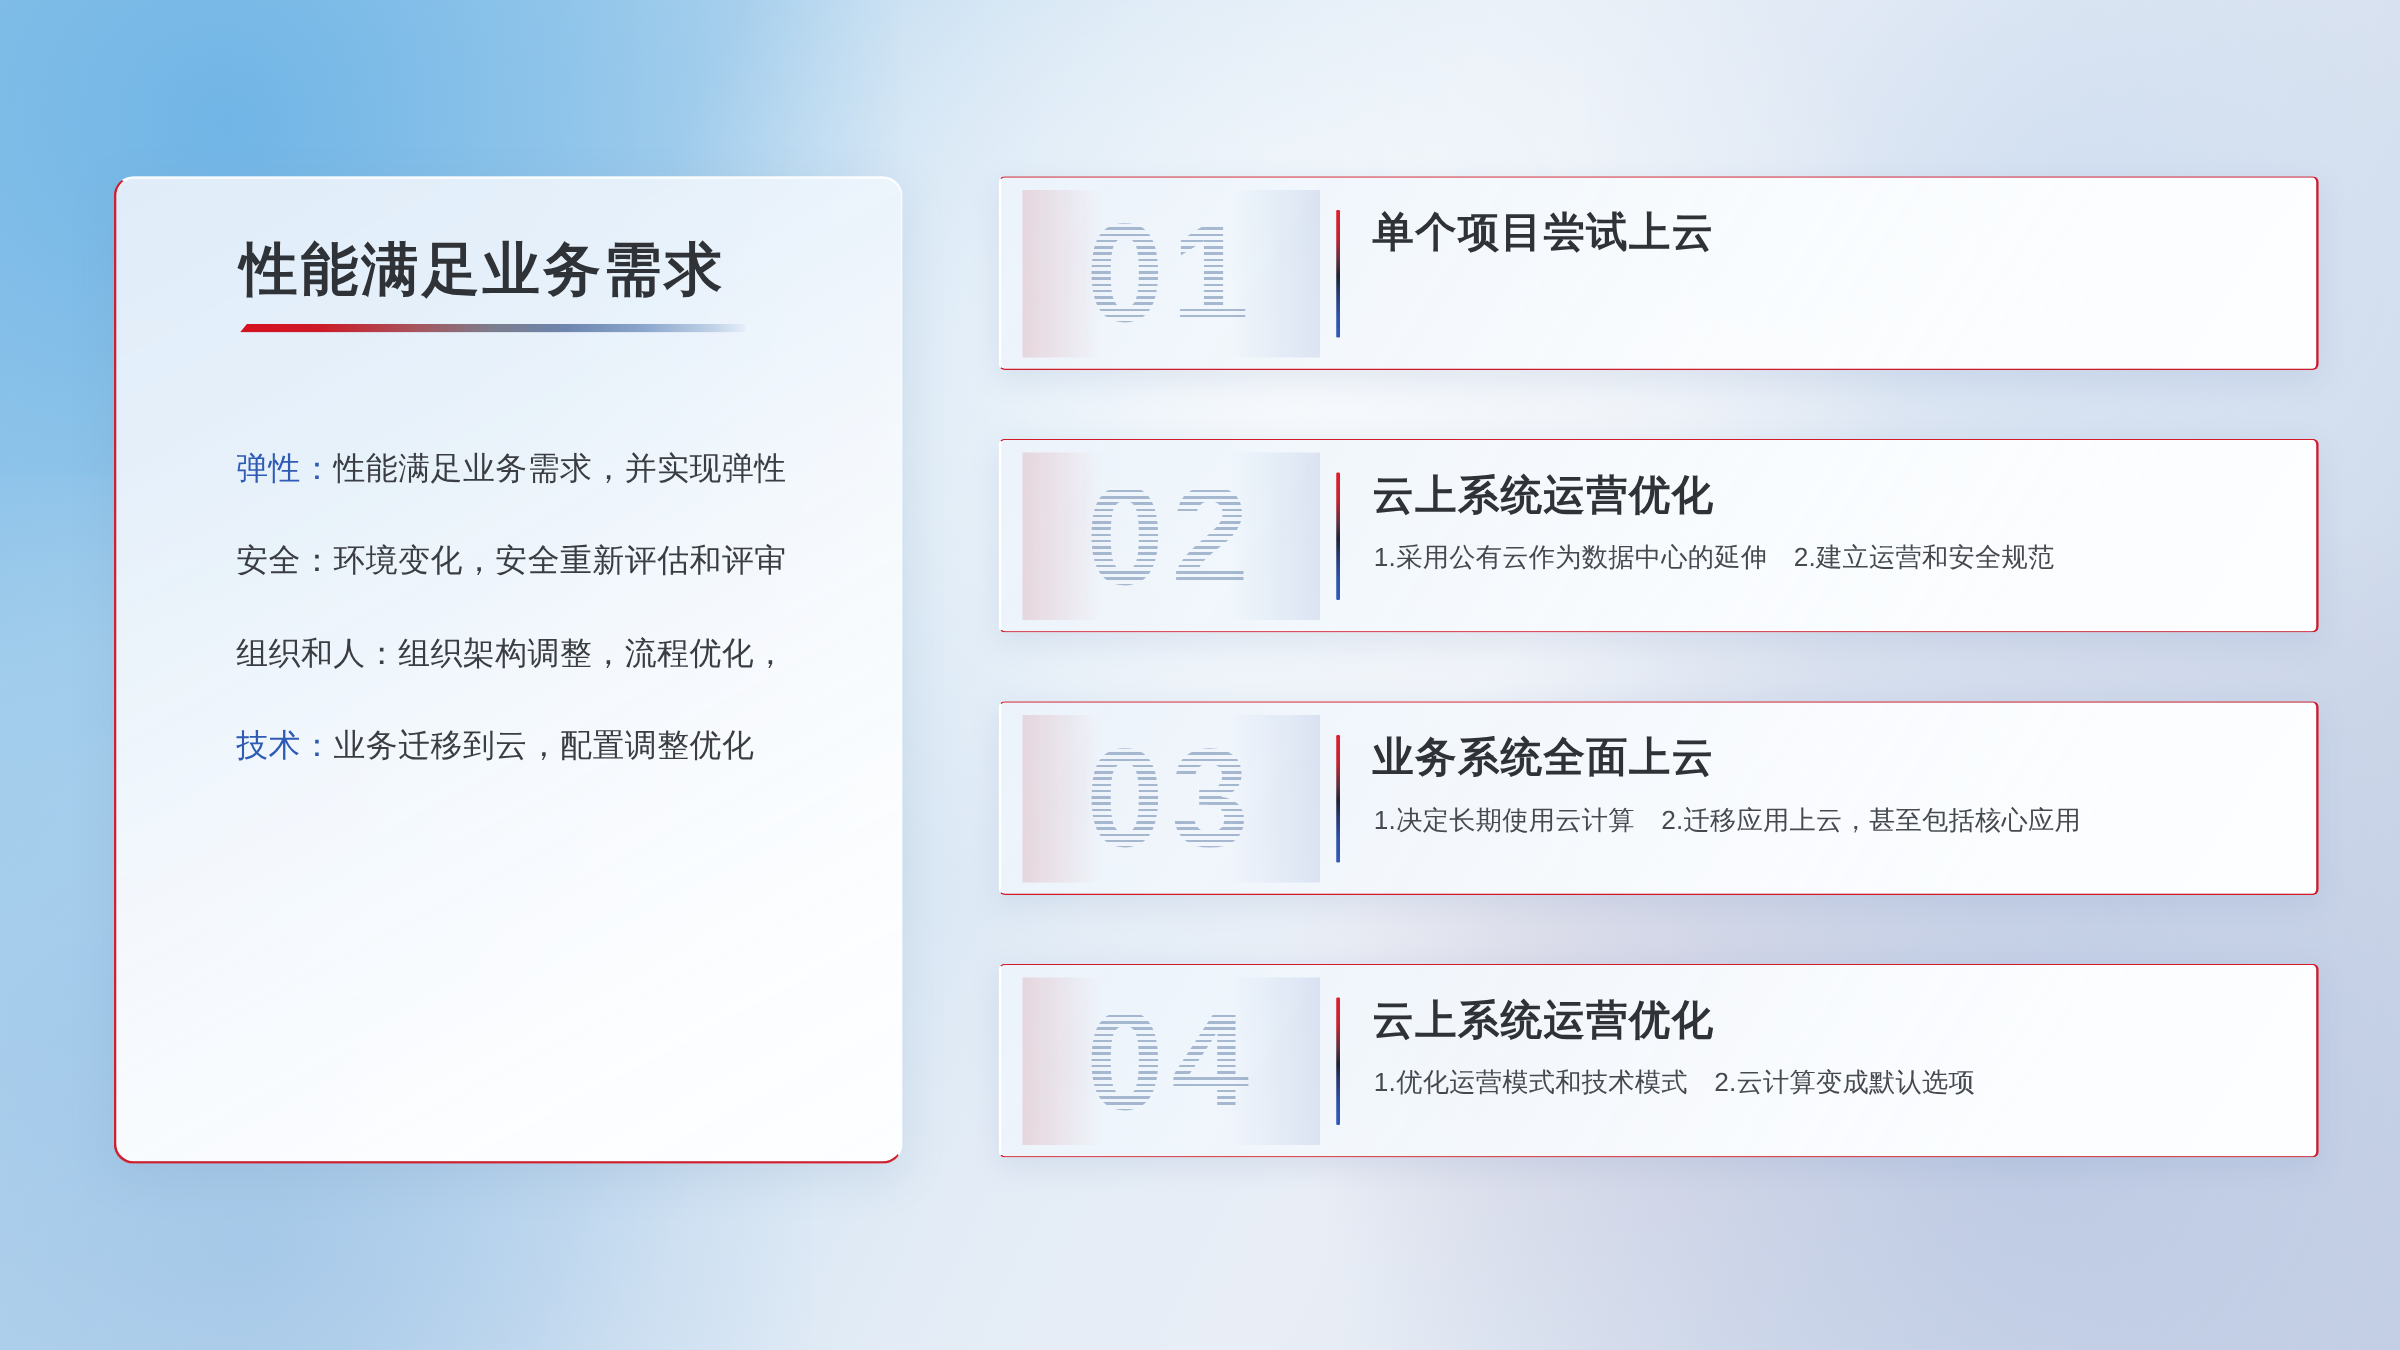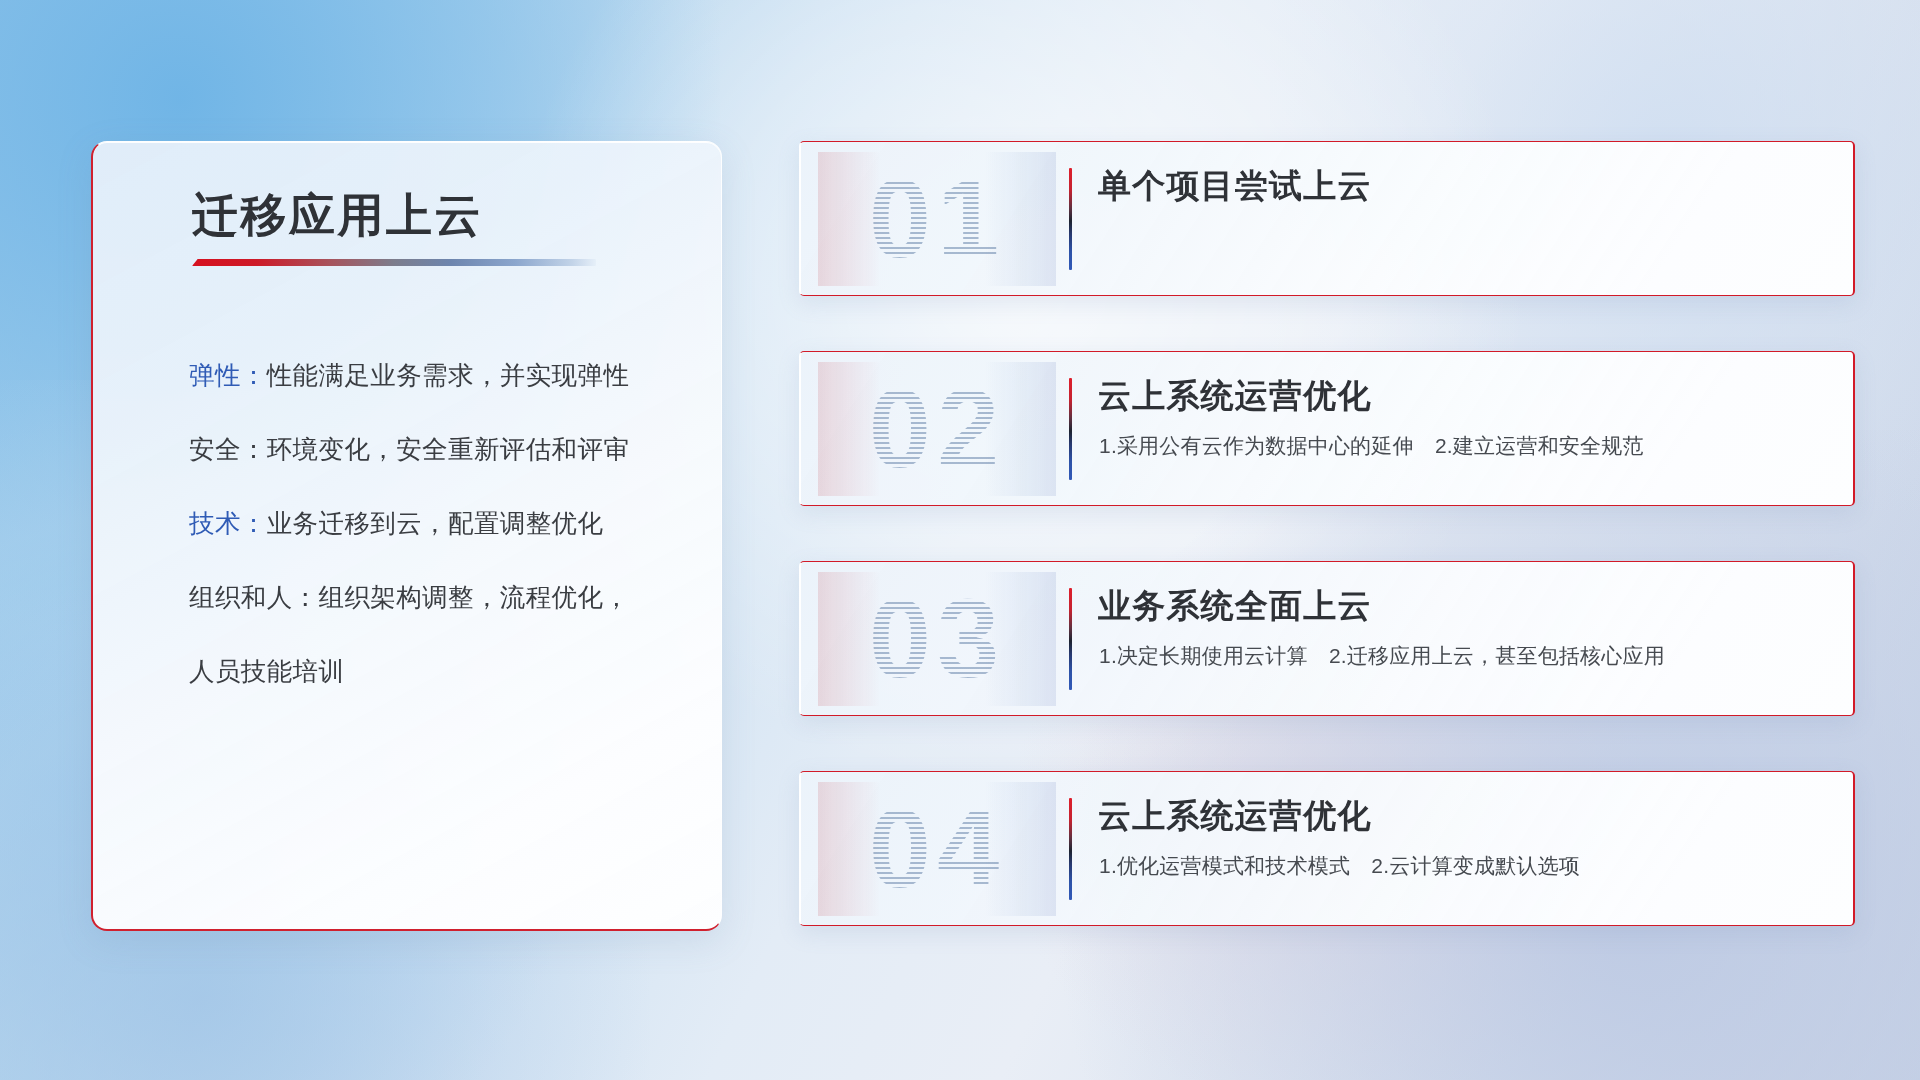--- a/index.html
+++ b/index.html
@@ -141,28 +141,27 @@
   <div class="bgl bg-tl"></div>
   <div class="bgl bg-ml"></div>
   <div class="bgl bg-bl"></div>
   <div class="bgl bg-tr"></div>
   <div class="bgl bg-cw"></div>
   <div class="bgl bg-pink"></div>
   <div class="bgl bg-br"></div>
 </div>
 
 <section id="left-panel">
-  <h1 id="lp-title">迁移应用上云</h1>
+  <h1 id="lp-title">性能满足业务需求</h1>
   <div id="lp-rule"></div>
   <div id="lp-list">
       <div class="lp-row"><span class="lp-key">弹性：</span><span>性能满足业务需求，并实现弹性</span></div>
       <div class="lp-row"><span class="lp-key plain">安全：</span><span>环境变化，安全重新评估和评审</span></div>
+      <div class="lp-row"><span class="lp-key plain">组织和人：</span><span>组织架构调整，流程优化，</span></div>
       <div class="lp-row"><span class="lp-key">技术：</span><span>业务迁移到云，配置调整优化</span></div>
-      <div class="lp-row"><span class="lp-key plain">组织和人：</span><span>组织架构调整，流程优化，</span></div>
-      <div class="lp-row"><span>人员技能培训</span></div>
     </div>
 </section>
 
 <article class="card" id="card-1">
   <div class="card-num">01</div>
   <div class="card-num-tint"></div>
   <div class="card-bar"></div>
   <h2 class="card-title">单个项目尝试上云</h2>
 </article>
 

